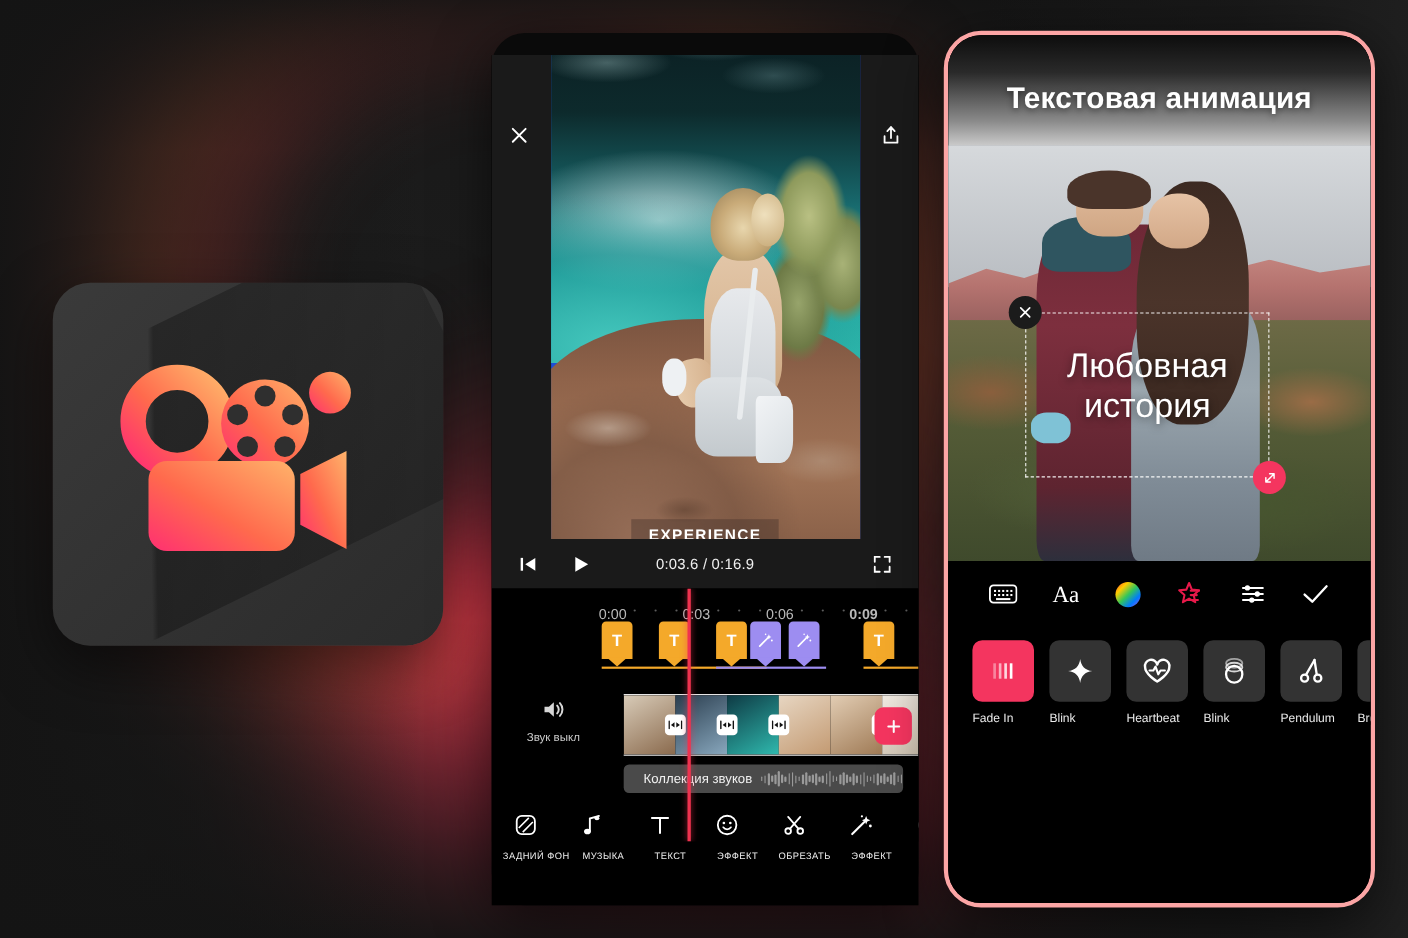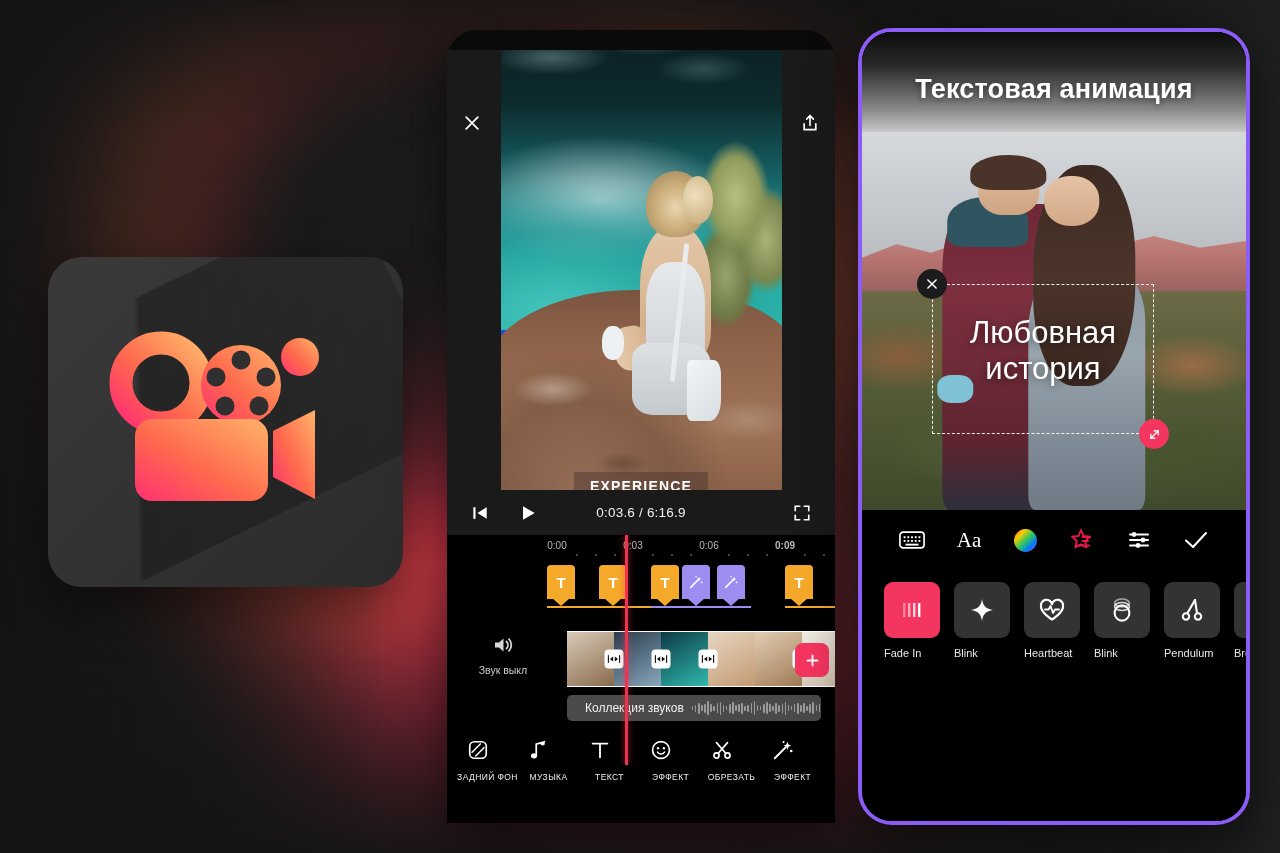--- a/index.html
+++ b/index.html
@@ -57,21 +57,21 @@
     background:linear-gradient(115deg, rgba(0,0,0,.0) 38%, rgba(0,0,0,.30) 39%, rgba(0,0,0,.16) 100%);
     transform:rotate(-26deg); transform-origin:left bottom;
   }
   #app-icon svg{ position:absolute; left:50%; top:50%; transform:translate(-50%,-50%); }
 
   
   .phone{ position:absolute; background:#0a0a0a; box-shadow:0 14px 50px rgba(0,0,0,.6); }
   #phone-mid{ left:447px; top:30px; width:388px; height:793px; border-radius:30px;
               padding:20px 0 0 0; }
   #phone-right{ left:858px; top:28px; width:392px; height:797px; border-radius:34px;
-                border:4px solid #8b5cf6; }
+                border:4px solid #fca5a5; }
 
   .screen{ position:relative; width:100%; height:100%; background:#000; overflow:hidden; }
 
   
   #mid-screen{ height:773px; }
 
   .preview-wrap{ position:relative; width:100%; height:440px; background:#1a1a1a;
                  display:flex; align-items:center; justify-content:center; }
   .preview-canvas{
     position:relative; width:281px; height:496px; overflow:hidden;
@@ -148,21 +148,21 @@
     height:45px; width:100%; display:flex; align-items:center; gap:0;
     padding:0 18px; background:#1a1a1a; color:#fff; position:relative;
   }
   .transport .t-time{ position:absolute; left:0; right:0; text-align:center;
                       font-size:13.5px; color:#efefef; letter-spacing:.2px; }
   .t-ico{ width:30px; height:30px; display:flex; align-items:center; justify-content:center; }
   .t-right{ margin-left:auto; }
 
   .timeline{ position:relative; width:100%; height:230px; background:#000; overflow:hidden; }
   .ruler{ position:relative; height:22px; margin-top:4px; }
-  .ruler .tick-lbl{ position:absolute; top:1px; font-size:10px; color:#b9b9b9; transform:translateX(-50%); }
+  .ruler .tick-lbl{ position:absolute; top:12px; font-size:13px; color:#b9b9b9; transform:translateX(-50%); }
   .ruler .dot{ position:absolute; top:15px; width:2px; height:2px; background:#5d5d5d; border-radius:50%; }
 
   .clip-row{ position:relative; height:46px; margin-top:4px; }
   .tag{
     position:absolute; top:0; width:28px; height:34px; border-radius:4px 4px 0 0;
     display:flex; align-items:center; justify-content:center;
     color:#fff; font-weight:700; font-size:15px;
   }
   .tag:after{ content:""; position:absolute; left:50%; bottom:-7px; transform:translateX(-50%);
               border-left:9px solid transparent; border-right:9px solid transparent; }
@@ -341,21 +341,21 @@
         <svg width="20" height="20" viewBox="0 0 24 24">
           <rect x="4" y="5" width="2.6" height="14" fill="#fff"></rect>
           <path d="M20 5 L20 19 L9 12 Z" fill="#fff"></path>
         </svg>
       </div>
       <div class="t-ico" style="margin-left:18px">
         <svg width="20" height="20" viewBox="0 0 24 24">
           <path d="M6 4 L20 12 L6 20 Z" fill="#fff"></path>
         </svg>
       </div>
-      <div class="t-time">0:03.6 / 6:16.9</div>
+      <div class="t-time">0:03.6 / 0:16.9</div>
       <div class="t-ico t-right">
         <svg width="18" height="18" viewBox="0 0 24 24">
           <path d="M3 9 L3 3 L9 3 M15 3 L21 3 L21 9 M21 15 L21 21 L15 21 M9 21 L3 21 L3 15" stroke="#fff" stroke-width="2.2" fill="none" stroke-linecap="round"></path>
         </svg>
       </div>
     </div>
 
     <div class="timeline">
       <div class="ruler" id="ruler">
           <div class="tick-lbl" style="left: 110px;">0:00</div>

